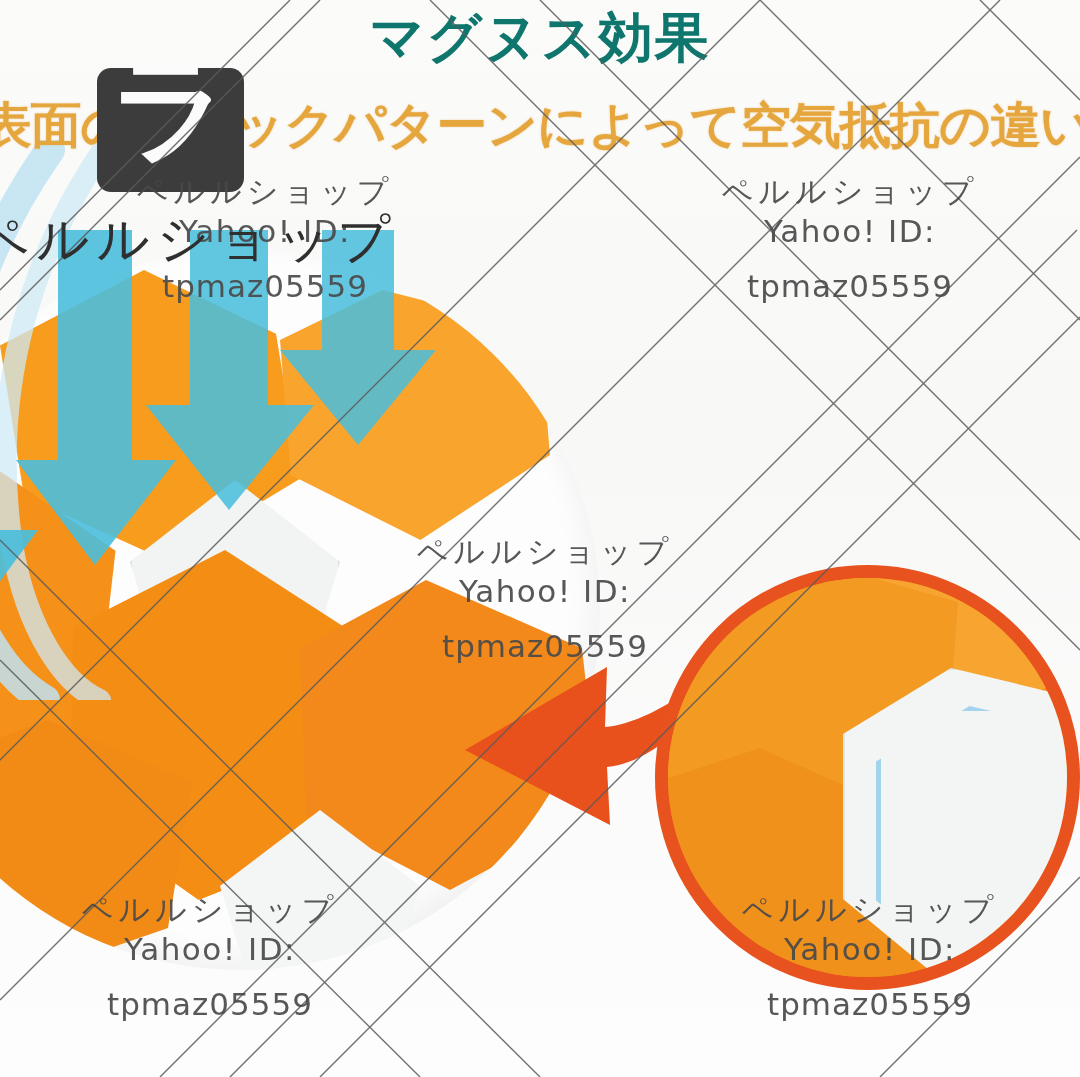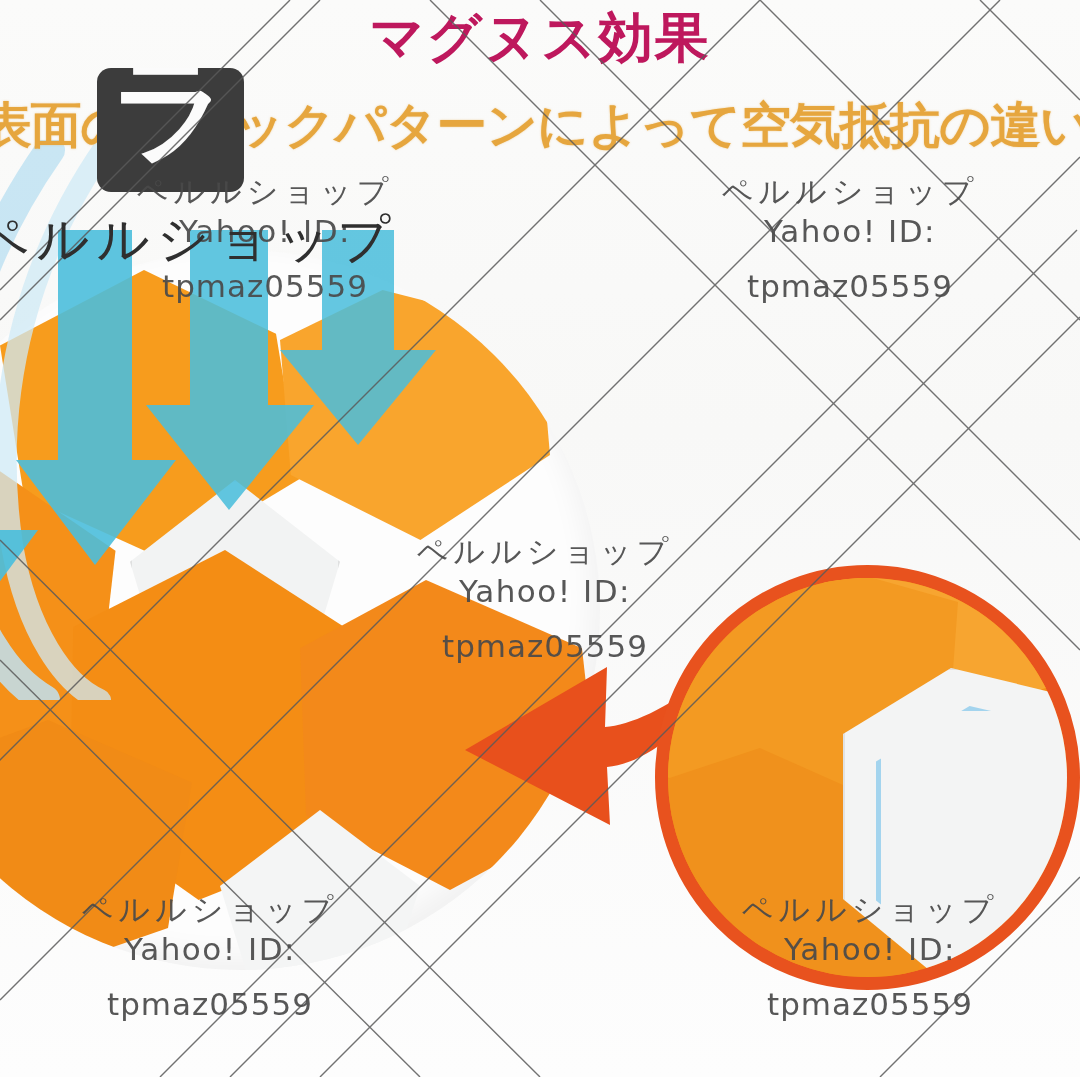--- a/index.html
+++ b/index.html
@@ -31,21 +31,21 @@
   .headline {
     position: absolute;
     left: 0;
     top: 10px;
     width: 1080px;
     text-align: center;
     font-family: "DejaVu Sans", sans-serif;
     font-weight: 800;
     font-size: 54px;
     letter-spacing: 2px;
-    color: #be185d;
+    color: #0f766e;
     line-height: 1.05;
     white-space: nowrap;
   }
 
   .subline-wrap {
     position: absolute;
     left: 0;
     top: 92px;
     width: 1080px;
     text-align: center;

